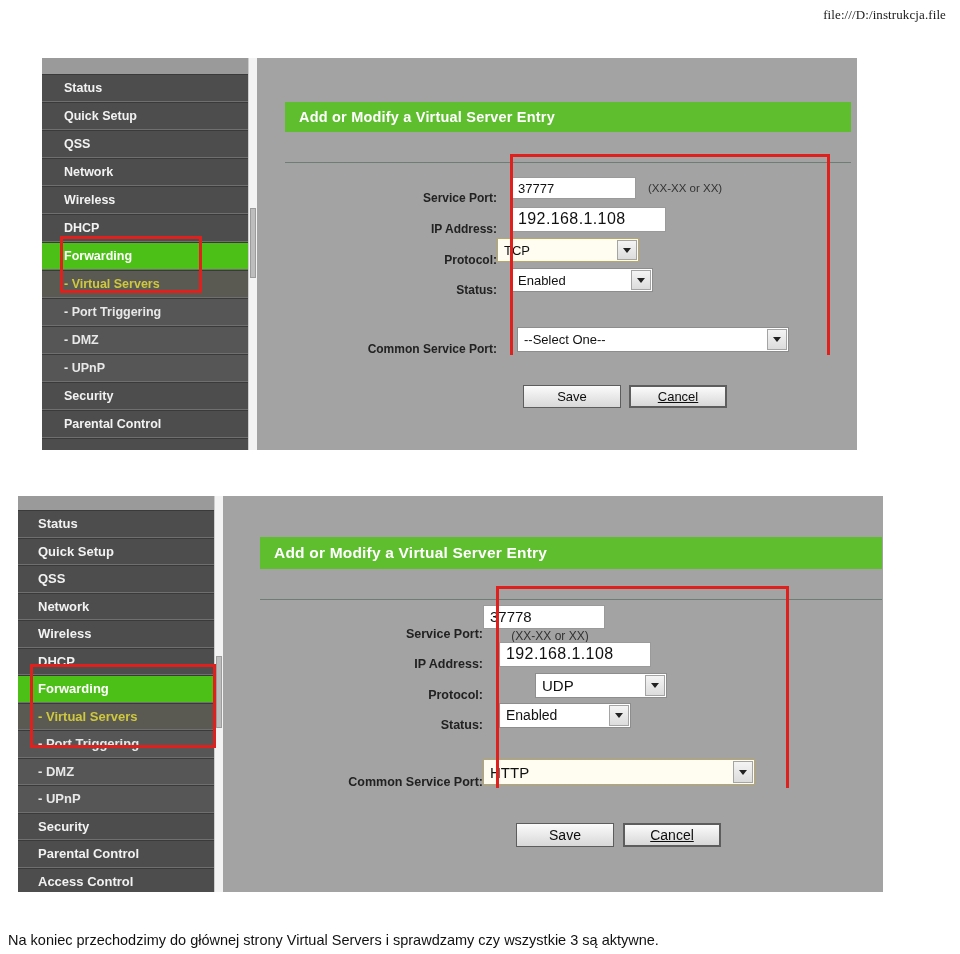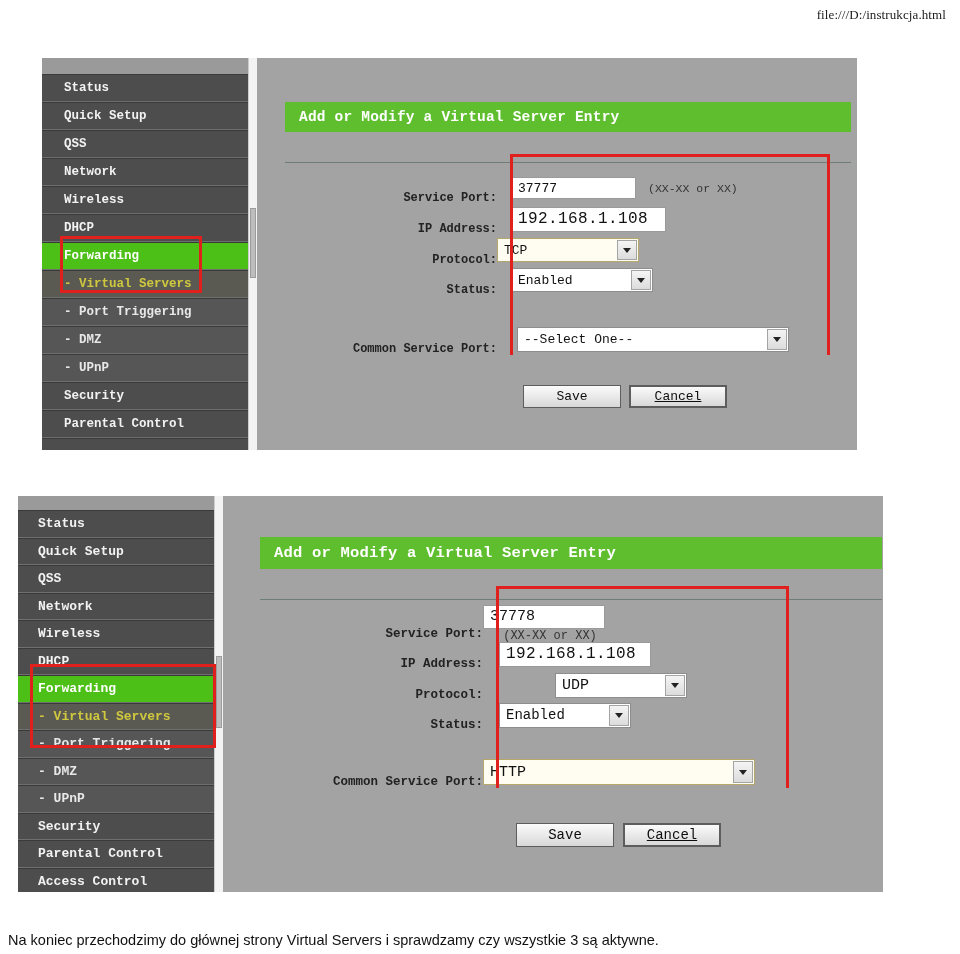--- a/index.html
+++ b/index.html
@@ -34,21 +34,20 @@
   
   .shot {
     position: absolute;
     background: #fdfdfd;
     overflow: hidden;
   }
   .shot-inner {
     position: absolute;
     inset: 0;
     display: flex;
-    font-family: Liberation Mono, monospace;
   }
 
   
   .sidebar {
     position: relative;
     background: #4a4a4a;
     flex: 0 0 auto;
     overflow: hidden;
   }
   .sb-topstrip {
@@ -207,21 +206,21 @@
     font-size: 14.5px;
     white-space: nowrap;
   }
 </style>
 </head>
 <body>
 
 <div class="page">
 
   <div class="doc-header">
-    <span>file:///D:/instrukcja.html</span>
+    <span>file:///D:/instrukcja.file</span>
   </div>
 
   <div class="shot" style="left:42px; top:58px; width:815px; height:392px;">
     <div class="shot-inner">
 
       <div class="sidebar" style="width:215px;">
         <div class="sb-topstrip" style="height:16px;"></div>
 
         <div class="sb-item" style="height:28px; padding-left:22px; font-size:12.5px;">
           <span>Status</span>
@@ -425,21 +424,21 @@
           <div class="flabel" style="width:160px; font-size:12.5px;">IP Address:</div>
           <div class="fcontrol" style="margin-left:16px;">
             <div class="txtbox big" style="width:152px; height:25px; padding:0 6px; font-size:16px;">
               <span>192.168.1.108</span>
             </div>
           </div>
         </div>
 
         <div class="frow" style="left:100px; top:176px; width:540px; height:26px;">
           <div class="flabel" style="width:160px; font-size:12.5px;">Protocol:</div>
-          <div class="fcontrol" style="margin-left:32px;padding-left:40px;">
+          <div class="fcontrol" style="margin-left:12px;padding-left:40px;">
             <div class="selbox" style="width:132px; height:25px; padding:0 6px; font-size:15px;">
               <span>UDP</span>
               <span class="arrowbtn" style="width:20px;">
                 <span class="caret"></span>
               </span>
             </div>
           </div>
         </div>
 
         <div class="frow" style="left:100px; top:206px; width:540px; height:26px;">

